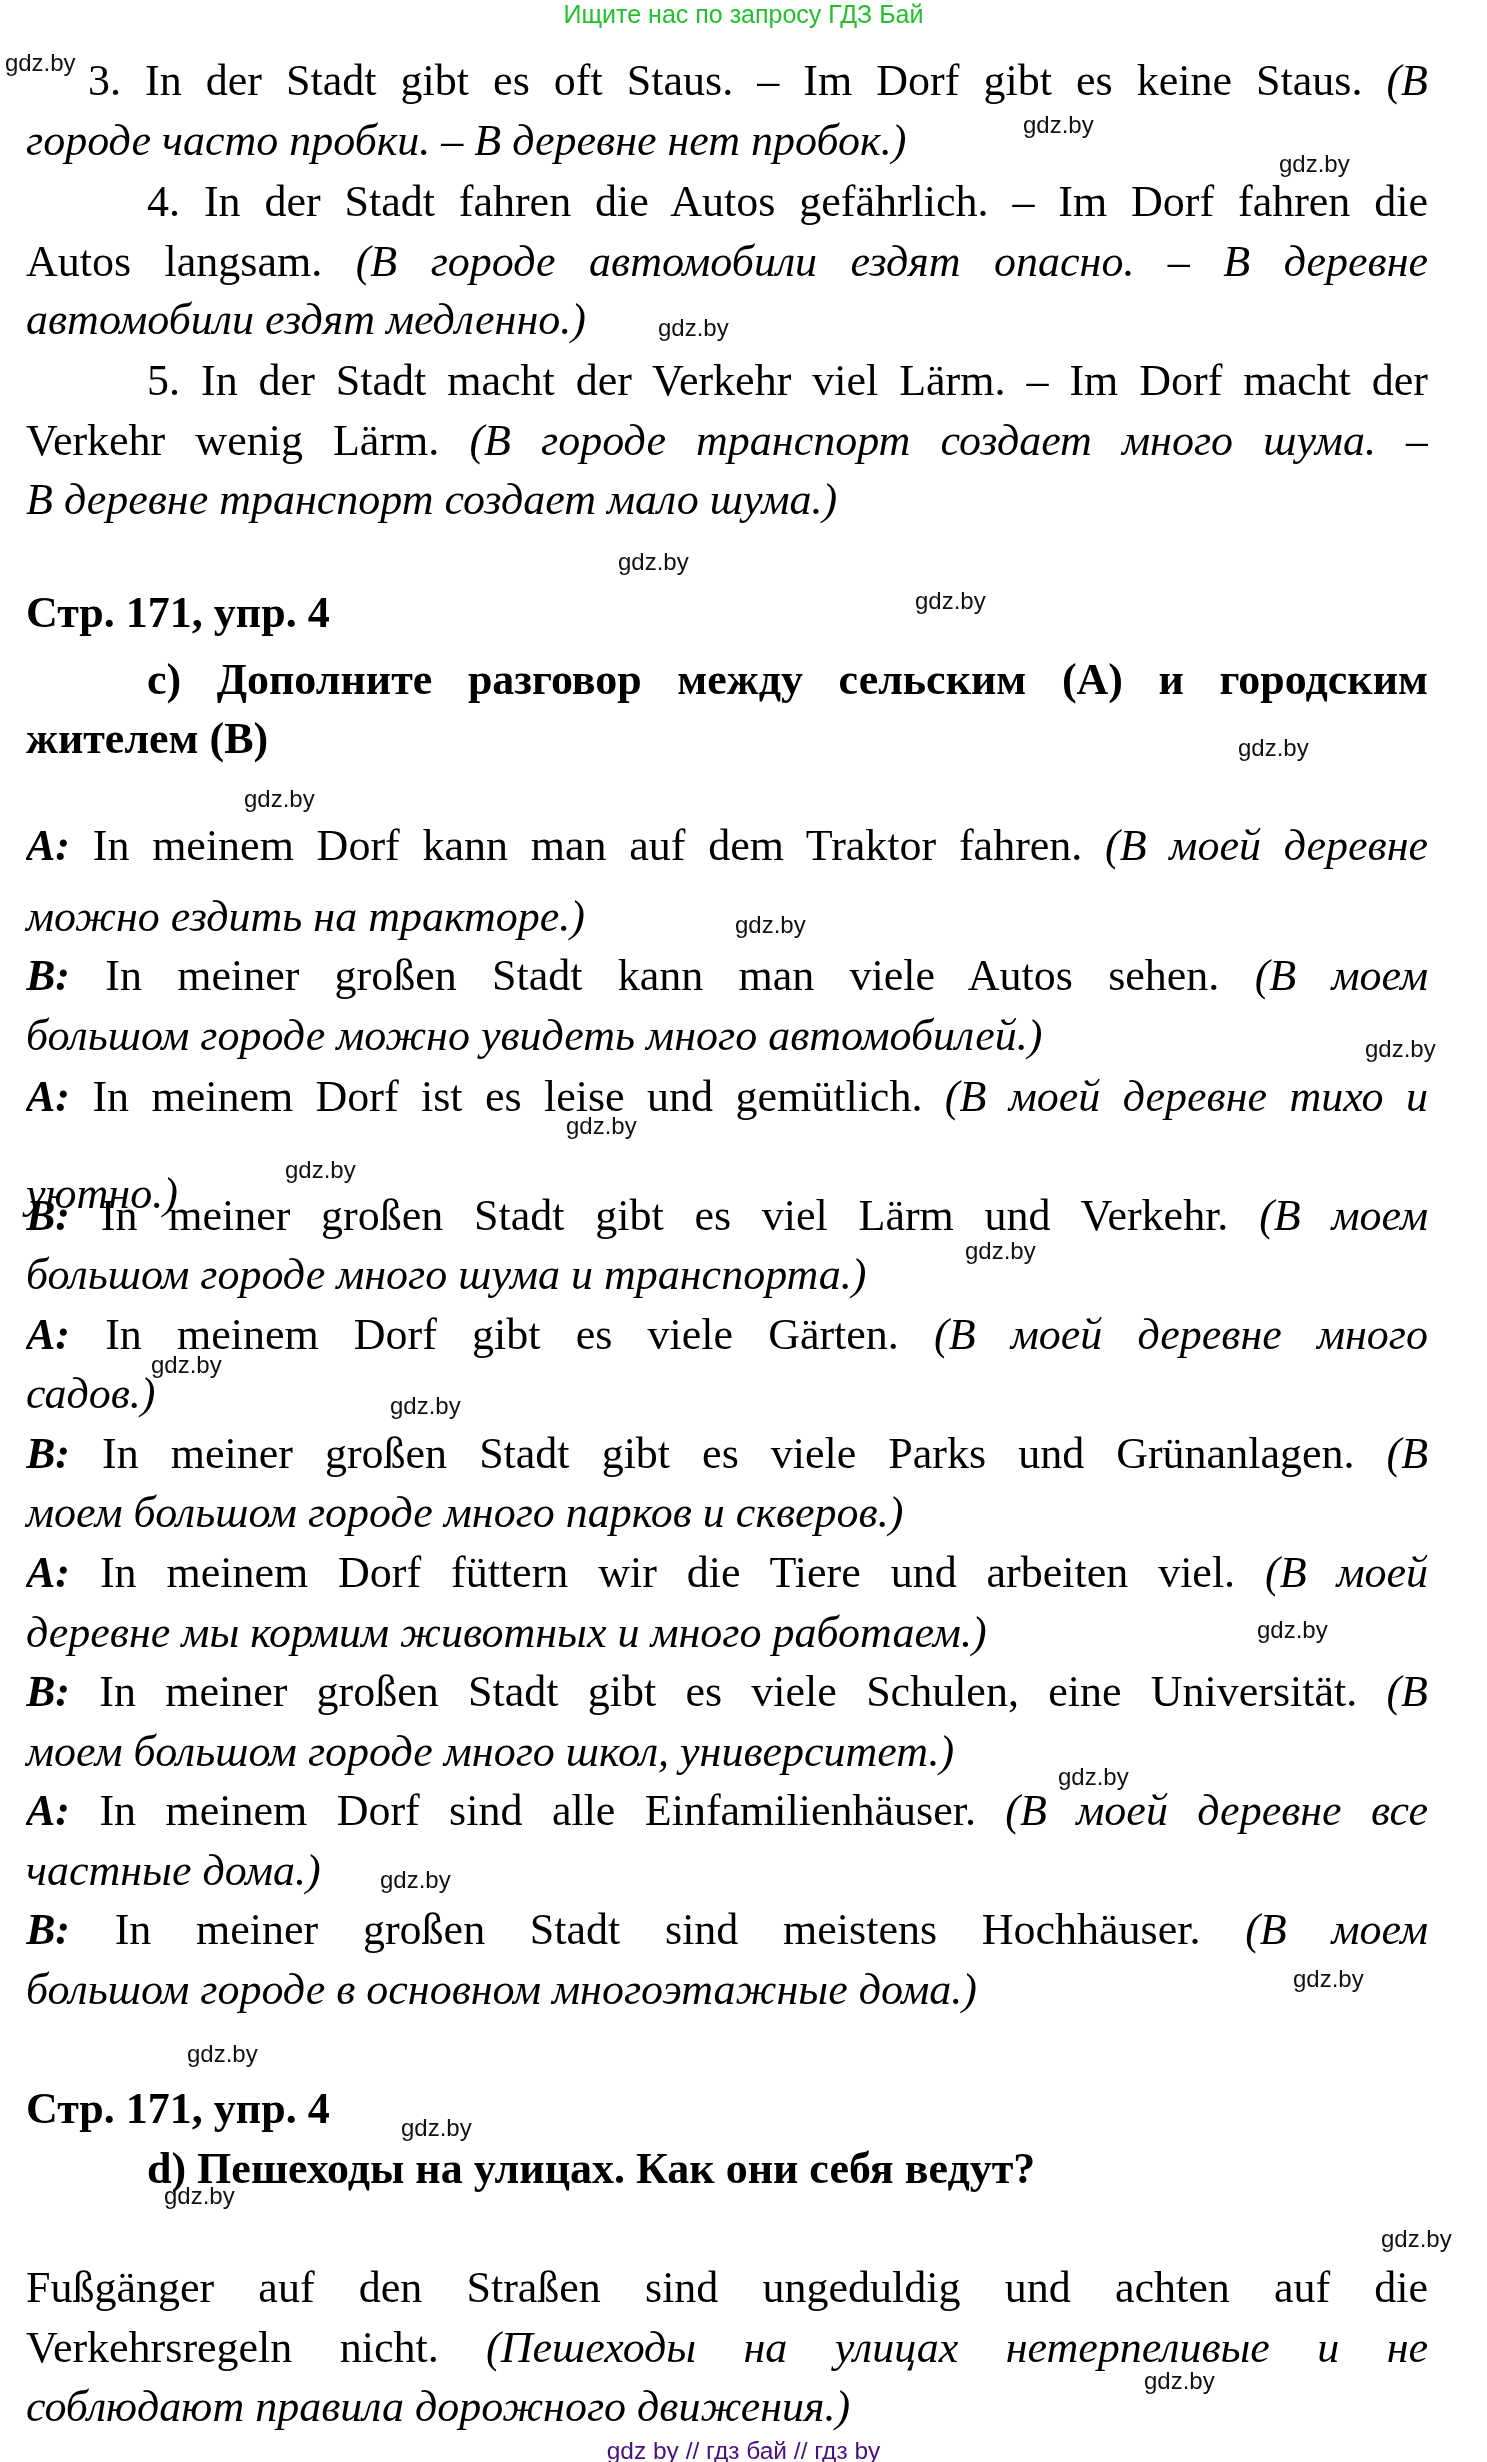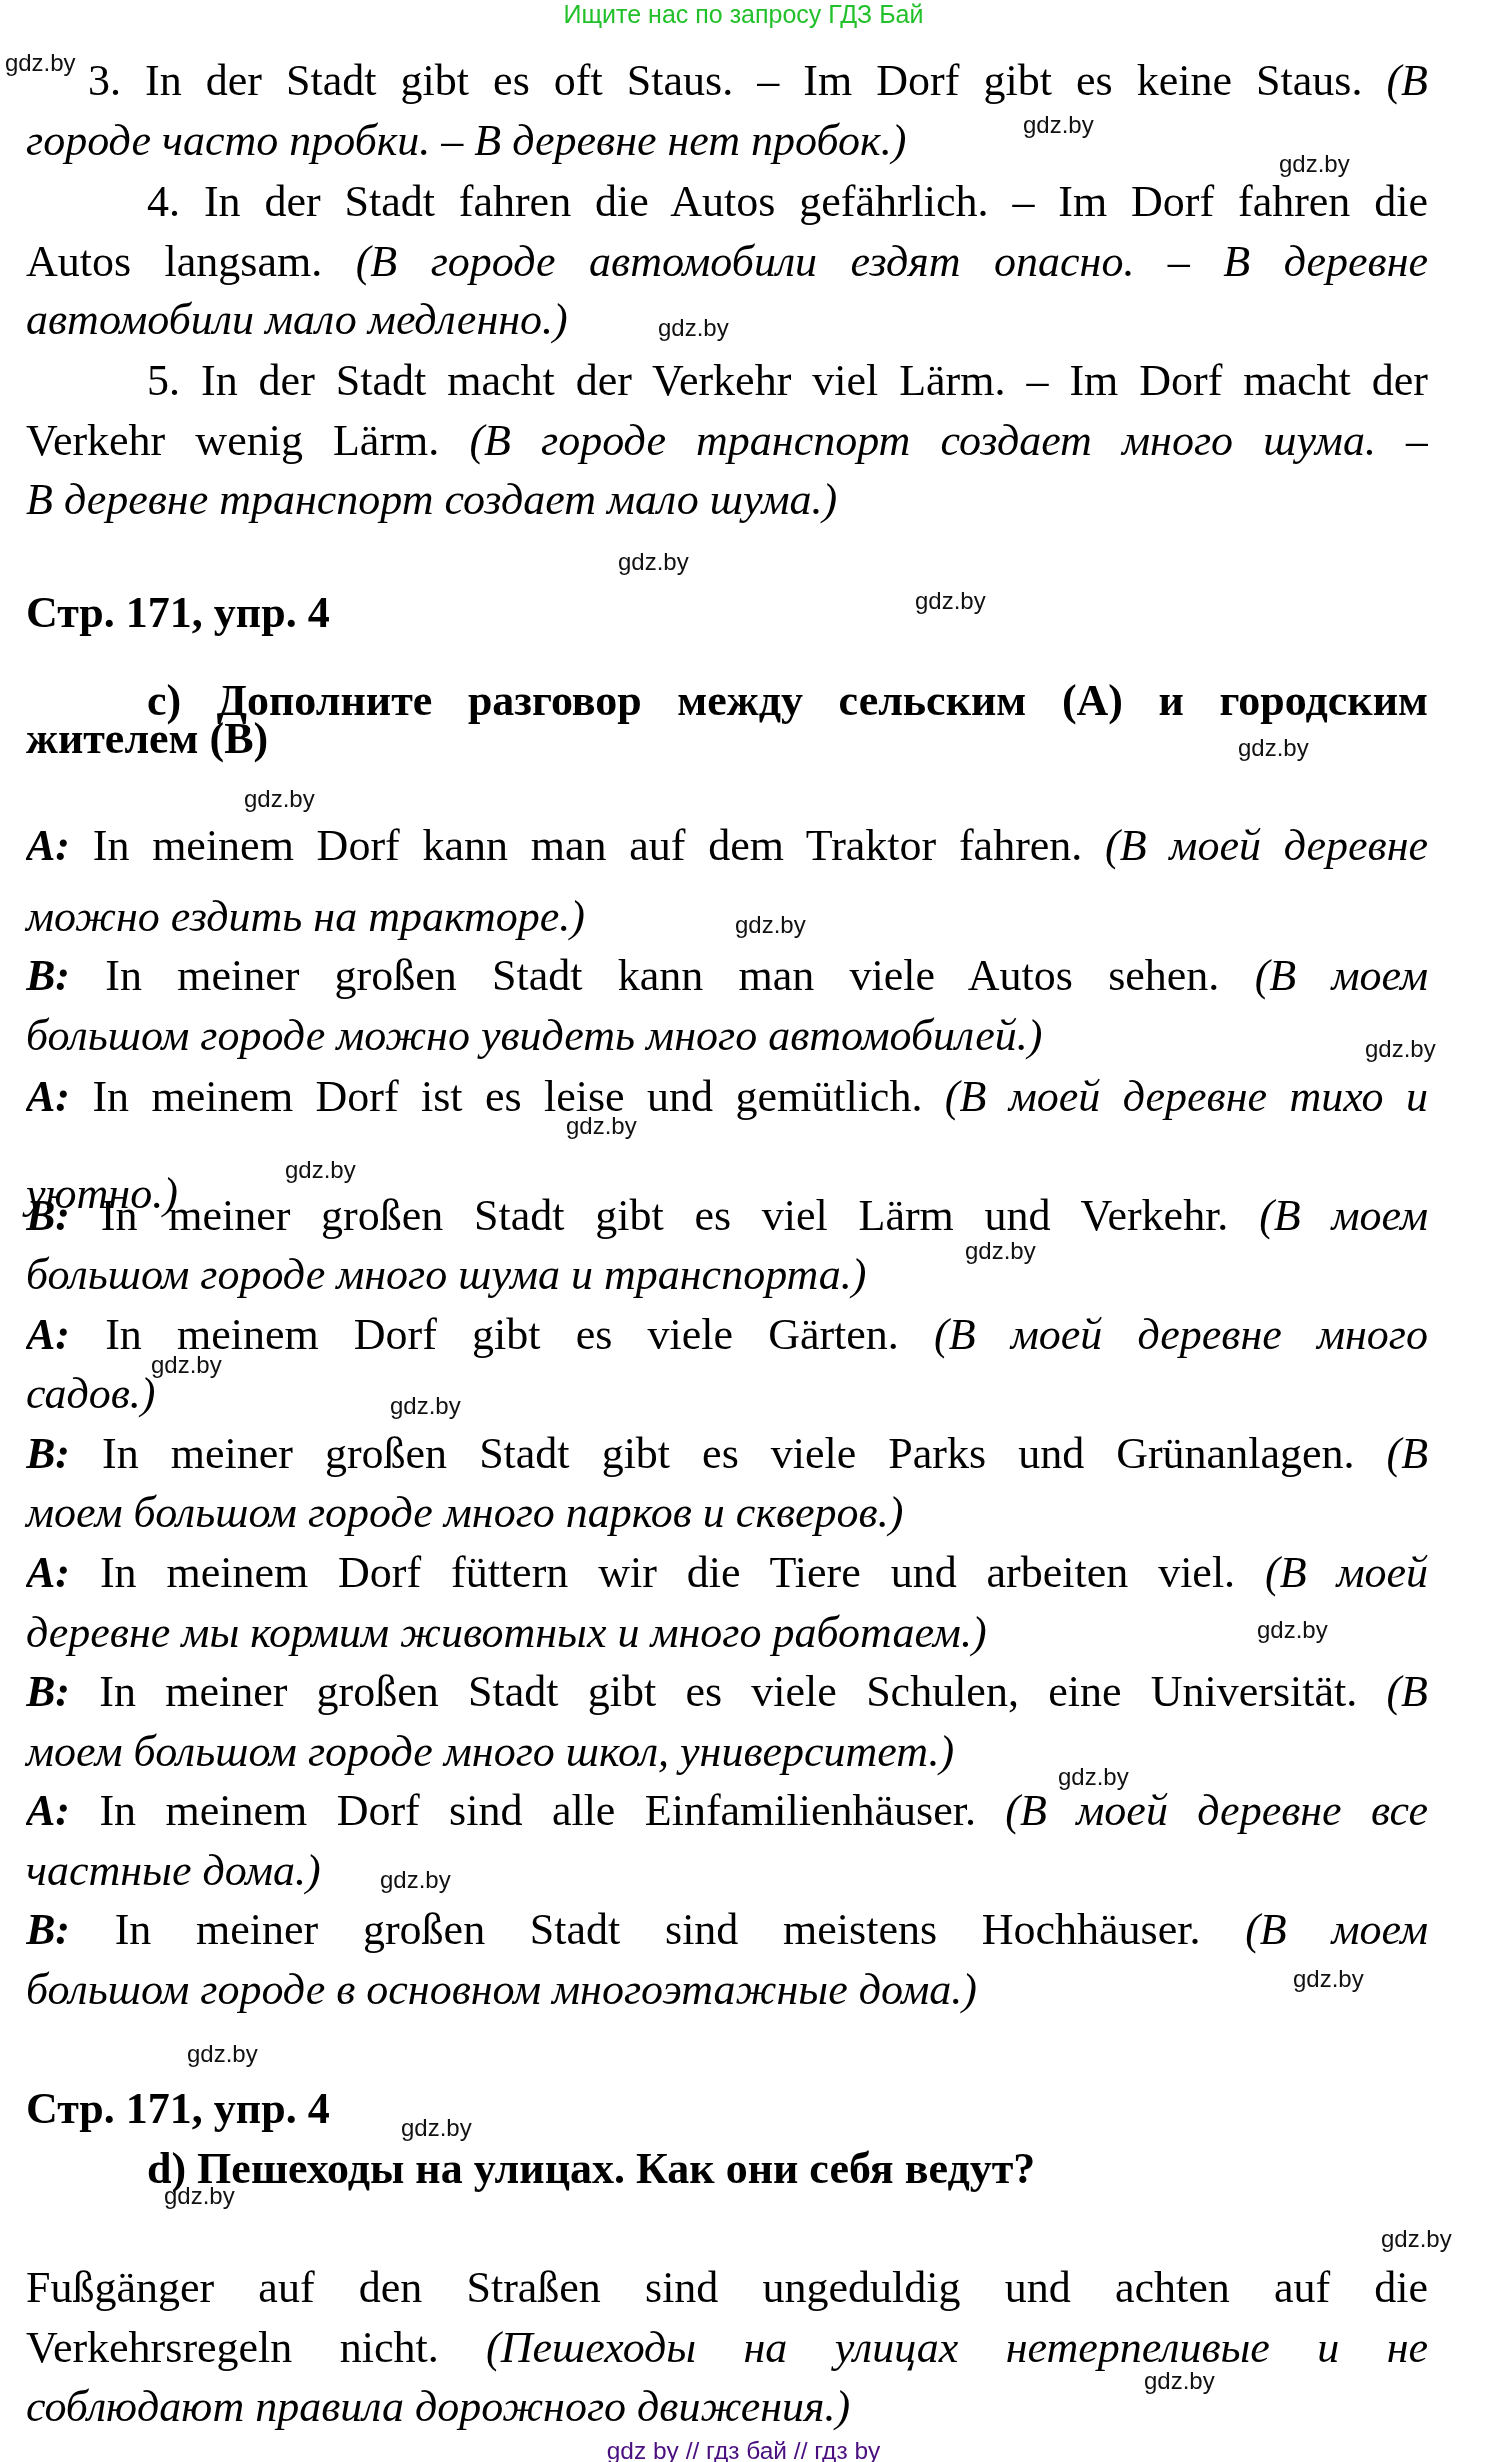--- a/index.html
+++ b/index.html
@@ -46,39 +46,39 @@
 
   <div class="line just indent" style="top:172px;">
     <span>4.</span>
     <span>In der Stadt fahren die Autos gefährlich. – Im Dorf fahren die</span>
   </div>
   <div class="line just" style="top:232px;">
     <span>Autos langsam.</span>
     <span class="ru">(В городе автомобили ездят опасно. – В деревне</span>
   </div>
   <div class="line" style="top:290px;">
-    <span class="ru">автомобили мало медленно.)</span>
+    <span class="ru">автомобили ездят медленно.)</span>
   </div>
 
   <div class="line just indent" style="top:351px;">
     <span>5.</span>
     <span>In der Stadt macht der Verkehr viel Lärm. – Im Dorf macht der</span>
   </div>
   <div class="line just" style="top:411px;">
     <span>Verkehr wenig Lärm.</span>
     <span class="ru">(В городе транспорт создает много шума. –</span>
   </div>
   <div class="line" style="top:470px;">
     <span class="ru">В деревне транспорт создает мало шума.)</span>
   </div>
 
   <div class="line head" style="top:583px;">
     <span>Стр. 171, упр. 4</span>
   </div>
-  <div class="line head just indent" style="top:650px;margin-top:21px;">
+  <div class="line head just indent" style="top:650px;">
     <span>с) Дополните разговор между сельским (А) и городским</span>
   </div>
   <div class="line head" style="top:709px;">
     <span>жителем (В)</span>
   </div>
 
   <div class="line just" style="top:816px;">
     <span class="lbl">A:</span>
     <span>In meinem Dorf kann man auf dem Traktor fahren.</span>
     <span class="ru">(В моей деревне</span>

